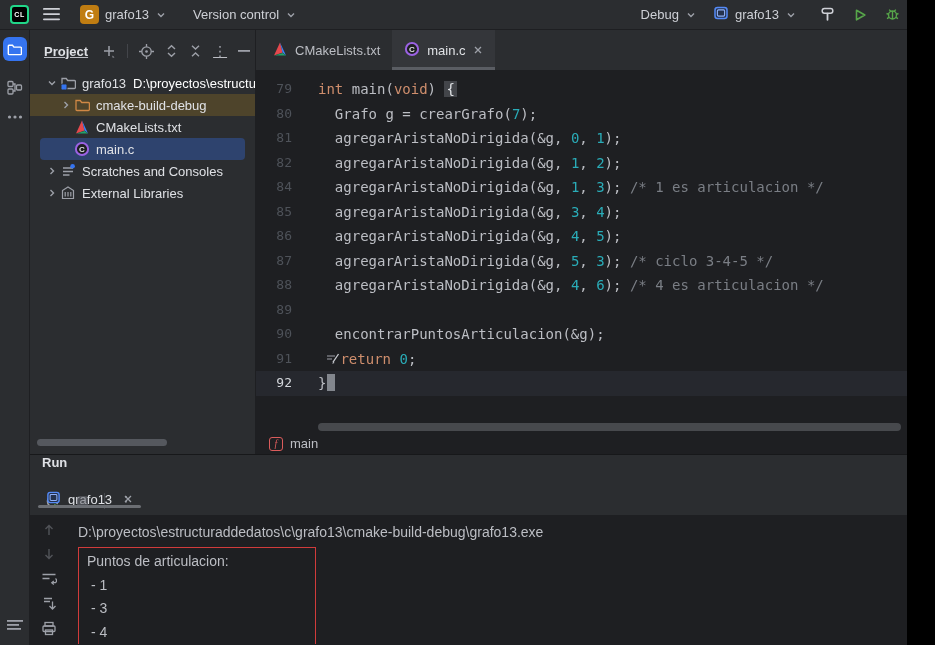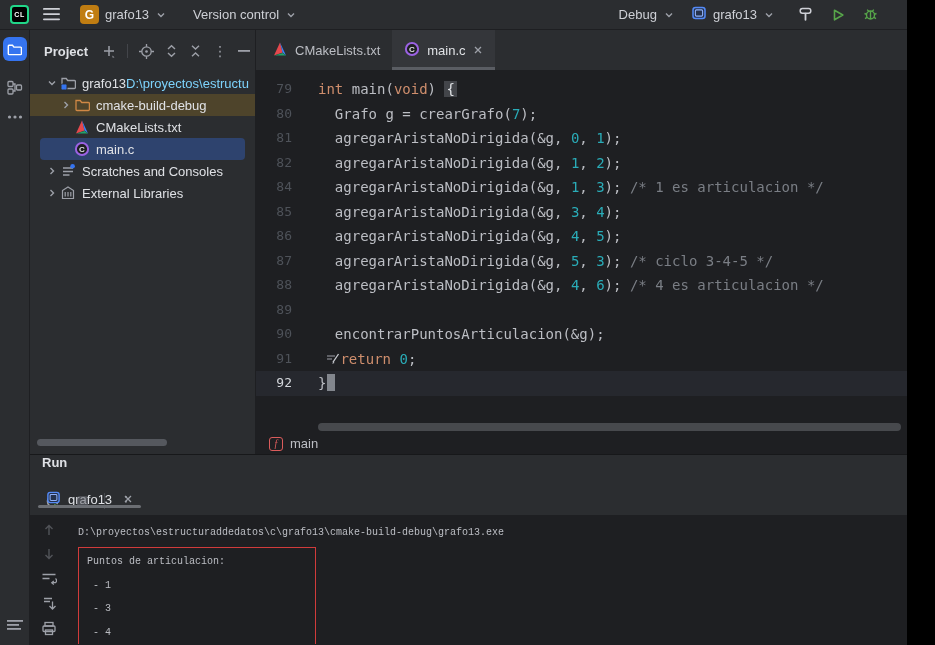--- a/index.html
+++ b/index.html
@@ -4,48 +4,48 @@
 <style>
   * { margin:0; padding:0; box-sizing:border-box; }
   html,body { background:#000; }
   .stage { position:relative; width:935px; height:645px; background:#000; overflow:hidden;
            font-family:"Liberation Sans", sans-serif; color:#bcbec4; font-size:13px; }
   .ide { position:absolute; left:0; top:0; width:907px; height:645px; background:#1e1f22; }
 
   
   .titlebar { height:30px; background:#2b2d30; display:flex; align-items:center; border-bottom:1px solid #1e1f22; }
   .tb-left { display:flex; align-items:center; gap:14px; padding-left:10px; flex:1; }
-  .tb-right { display:flex; align-items:center; gap:16px; padding-right:28px; }
+  .tb-right { display:flex; align-items:center; gap:16px; padding-right:6px; }
   .logo { width:19px; height:19px; border:2px solid #21d789; border-radius:4px; background:#000;
           color:#fff; font-size:7px; font-weight:bold; display:flex; align-items:center; justify-content:center; letter-spacing:.5px;}
   .widget { display:flex; align-items:center; gap:6px; color:#ced0d6; cursor:default; }
   .gbadge { width:19px; height:19px; border-radius:4px; background:#c07d12; color:#fff; font-weight:bold;
             font-size:12px; display:flex; align-items:center; justify-content:center; }
   .chev { display:inline-flex; }
 
   
   .body-row { position:absolute; top:30px; left:0; right:0; bottom:0; display:flex; }
   .stripe { width:30px; background:#2b2d30; border-right:1px solid #1e1f22; display:flex; flex-direction:column; align-items:center; padding-top:7px; gap:18px; position:relative; }
   .stripe-active { width:24px; height:24px; border-radius:6px; background:#3574f0; display:flex; align-items:center; justify-content:center; }
   .stripe-bottom { position:absolute; bottom:12px; left:0; width:30px; display:flex; justify-content:center; }
   .content-col { flex:1; display:flex; flex-direction:column; }
   .upper { display:flex; height:424px; }
 
   
   .project-panel { width:226px; background:#2b2d30; border-right:1px solid #1e1f22; position:relative; overflow:hidden; }
-  .pp-header { height:42px; display:flex; align-items:center; padding:0 8px 0 14px; gap:10px; }
+  .pp-header { height:42px; display:flex; align-items:center; padding:0 8px 0 14px; gap:10px;text-decoration:underline; }
   .pp-title { font-weight:bold; color:#dfe1e5; margin-right:4px; }
   .pp-icons { display:flex; align-items:center; gap:11px; color:#9da0a8; }
   .pp-sep { width:1px; height:14px; background:#43454a; }
   .tree { }
   .tree-row { height:22px; display:flex; align-items:center; white-space:nowrap; overflow:hidden; cursor:default; }
   .tree-row .slot { width:16px; display:flex; justify-content:center; flex:0 0 16px; }
   .tree-row .ticon { width:16px; height:16px; margin-right:6px; flex:0 0 16px; display:flex; align-items:center; justify-content:center; }
   .tree-row .tlabel { color:#dfe1e5; }
-  .tree-row .tpath { color:#7dd3fc; }
+  .tree-row .tpath { color:#ffffff; margin-left:7px; }
   .row-brown { background:#4e442b; }
   .row-selected { background:#2e436e; border-radius:4px; margin:0 10px 0 10px; }
   .pp-hscroll { position:absolute; bottom:8px; left:7px; width:130px; height:7px; border-radius:4px; background:#55585e; }
 
   
   .editor-col { flex:1; display:flex; flex-direction:column; background:#1e1f22; min-width:0; }
   .tabbar { height:40px; background:#2b2d30; display:flex; align-items:stretch; padding-left:4px; }
   .tab { display:flex; align-items:center; gap:7px; padding:0 12px; color:#bcbec4; position:relative; cursor:default; }
   .tab.active { background:#34363a; color:#dfe1e5; }
   .tab.active::after { content:""; position:absolute; left:0; right:0; bottom:0; height:3px; background:#5a5d63; }
@@ -70,21 +70,21 @@
   
   .run-panel { height:190px; background:#2b2d30; border-top:1px solid #17181a; display:flex; flex-direction:column; }
   .rp-header { height:32px; display:flex; align-items:flex-start; padding-left:12px; gap:20px;flex-direction:column; }
   .rp-title { font-weight:bold; color:#dfe1e5; }
   .rp-tab { display:flex; align-items:center; gap:7px; color:#dfe1e5; position:relative; height:32px; padding:0 4px; }
   .rp-tab::after { content:""; position:absolute; left:-4px; right:-4px; bottom:0; height:3px; border-radius:2px; background:#6b6e73; }
   .rp-toolbar { height:28px; display:flex; align-items:center; gap:14px; padding-left:14px; }
   .rp-sep { width:1px; height:16px; background:#43454a; }
   .console { flex:1; background:#1e1f22; display:flex; overflow:hidden; }
   .con-tools { width:38px; display:flex; flex-direction:column; align-items:center; padding-top:8px; gap:10px; }
-  .con-body { flex:1; font-family:Liberation Mono, monospace; font-size:10px; color:#bcbec4; padding:6px 0 0 10px; }
+  .con-body { flex:1; font-family:Liberation Sans, sans-serif; font-size:14px; color:#bcbec4; padding:6px 0 0 10px; }
   .con-line { line-height:23px; white-space:pre; }
   .red-box { margin-top:3px; width:238px; border:1px solid #d13b3b; padding:2px 0 4px 8px; }
   .red-box .con-line { line-height:23.5px; }
 
   .kebab { color:#9da0a8; font-size:14px; letter-spacing:0; line-height:1; }
   .icon-btn { display:inline-flex; align-items:center; justify-content:center; cursor:default; }
   .dim { opacity:.55; }
 </style>
 </head>
 <body>

